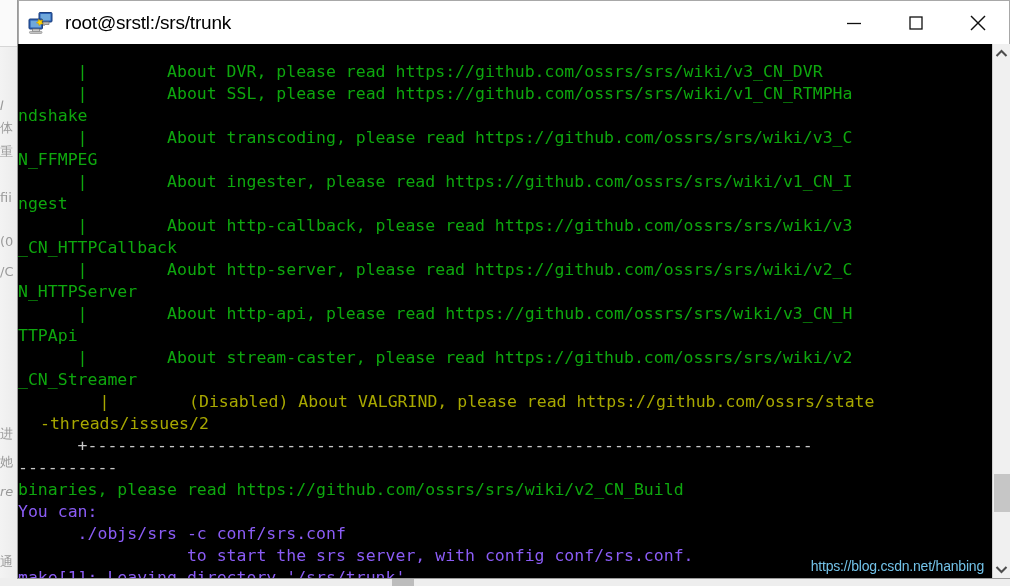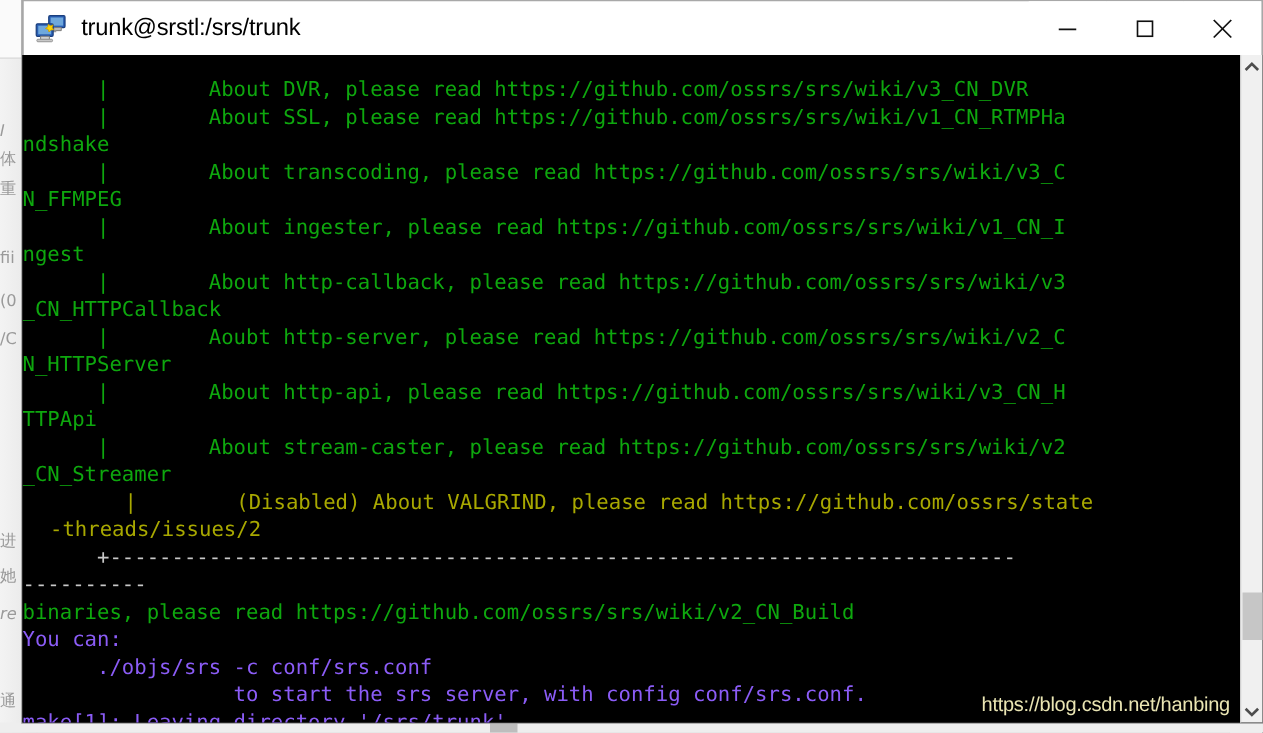--- a/index.html
+++ b/index.html
@@ -167,22 +167,22 @@
   .c-yellow { color: #a8a800; margin-left: 22px; }
   .c-white  { color: #8b5cf6; }
   .c-gray   { color: #c8c8c8; }
 
   
   #watermark {
     position: absolute;
     right: 26px;
     bottom: 4px;
     font-family: "Liberation Sans", sans-serif;
-    font-size: 16px;
-    color: #fef9c3;
+    font-size: 14px;
+    color: #7dd3fc;
     opacity: 0.92;
     white-space: nowrap;
     letter-spacing: -0.2px;
   }
 
   
   #terminal-scrollbar {
     position: absolute;
     right: 0;
     top: 44px;
@@ -218,21 +218,21 @@
 
 <div id="desktop-bg">
 
   <div class="bg-left-window">
     <div class="bg-left-toolbar"></div>
     <div class="bg-left-strip" style="top:52px;"> </div>
     <div class="bg-left-strip" style="top:96px;">𝐼</div>
     <div class="bg-left-strip" style="top:118px;">体</div>
     <div class="bg-left-strip" style="top:142px;">重</div>
     <div class="bg-left-strip" style="top:170px;text-align:right;">ni</div>
-    <div class="bg-left-strip" style="top:197px;">fii</div>
+    <div class="bg-left-strip" style="top:188px;">fii</div>
     <div class="bg-left-strip" style="top:232px;">(0</div>
     <div class="bg-left-strip" style="top:262px;">/C</div>
     <div class="bg-left-strip" style="top:424px;">进</div>
     <div class="bg-left-strip" style="top:452px;">她</div>
     <div class="bg-left-strip" style="top:482px;font-style:italic;">re</div>
     <div class="bg-left-strip" style="top:552px;">通</div>
   </div>
 
   <div class="bg-right-window">
     <div class="bg-right-line" style="top:66px;"></div>
@@ -262,21 +262,21 @@
 
         <rect x="1" y="8" width="13.5" height="10" rx="1" fill="#2a5fb4" stroke="#1b3f7d" stroke-width="1"></rect>
         <rect x="2.6" y="9.6" width="10.3" height="6.8" fill="#6fa8dc"></rect>
         <path d="M4.5 18 l0 2.6 l7 0 l0 -2.6 z" fill="#d0d0d0" stroke="#7d7d7d" stroke-width="0.8"></path>
         <rect x="1.5" y="20.4" width="12.5" height="2" rx="0.8" fill="#c8c8c8" stroke="#8a8a8a" stroke-width="0.7"></rect>
 
         <path d="M10.5 8.5 l1.9 1.1 l2.1 -0.7 l-0.7 2.1 l1.1 1.9 l-2.2 0.1 l-1.5 1.6 l-0.7 -2.1 l-2.1 -0.7 l1.8 -1.3 z" fill="#ffd400" stroke="#c79b00" stroke-width="0.6"></path>
       </svg>
     </div>
 
-    <div id="title-text">trunk@srstl:/srs/trunk</div>
+    <div id="title-text">root@srstl:/srs/trunk</div>
 
     <div class="win-btns">
       <div class="win-btn">
         <svg width="20" height="20" viewBox="0 0 20 20">
           <line x1="3" y1="10.5" x2="17" y2="10.5" stroke="#101010" stroke-width="1.3"></line>
         </svg>
       </div>
       <div class="win-btn">
         <svg width="20" height="20" viewBox="0 0 20 20">
           <rect x="4" y="4" width="12" height="12" fill="none" stroke="#101010" stroke-width="1.3"></rect>

